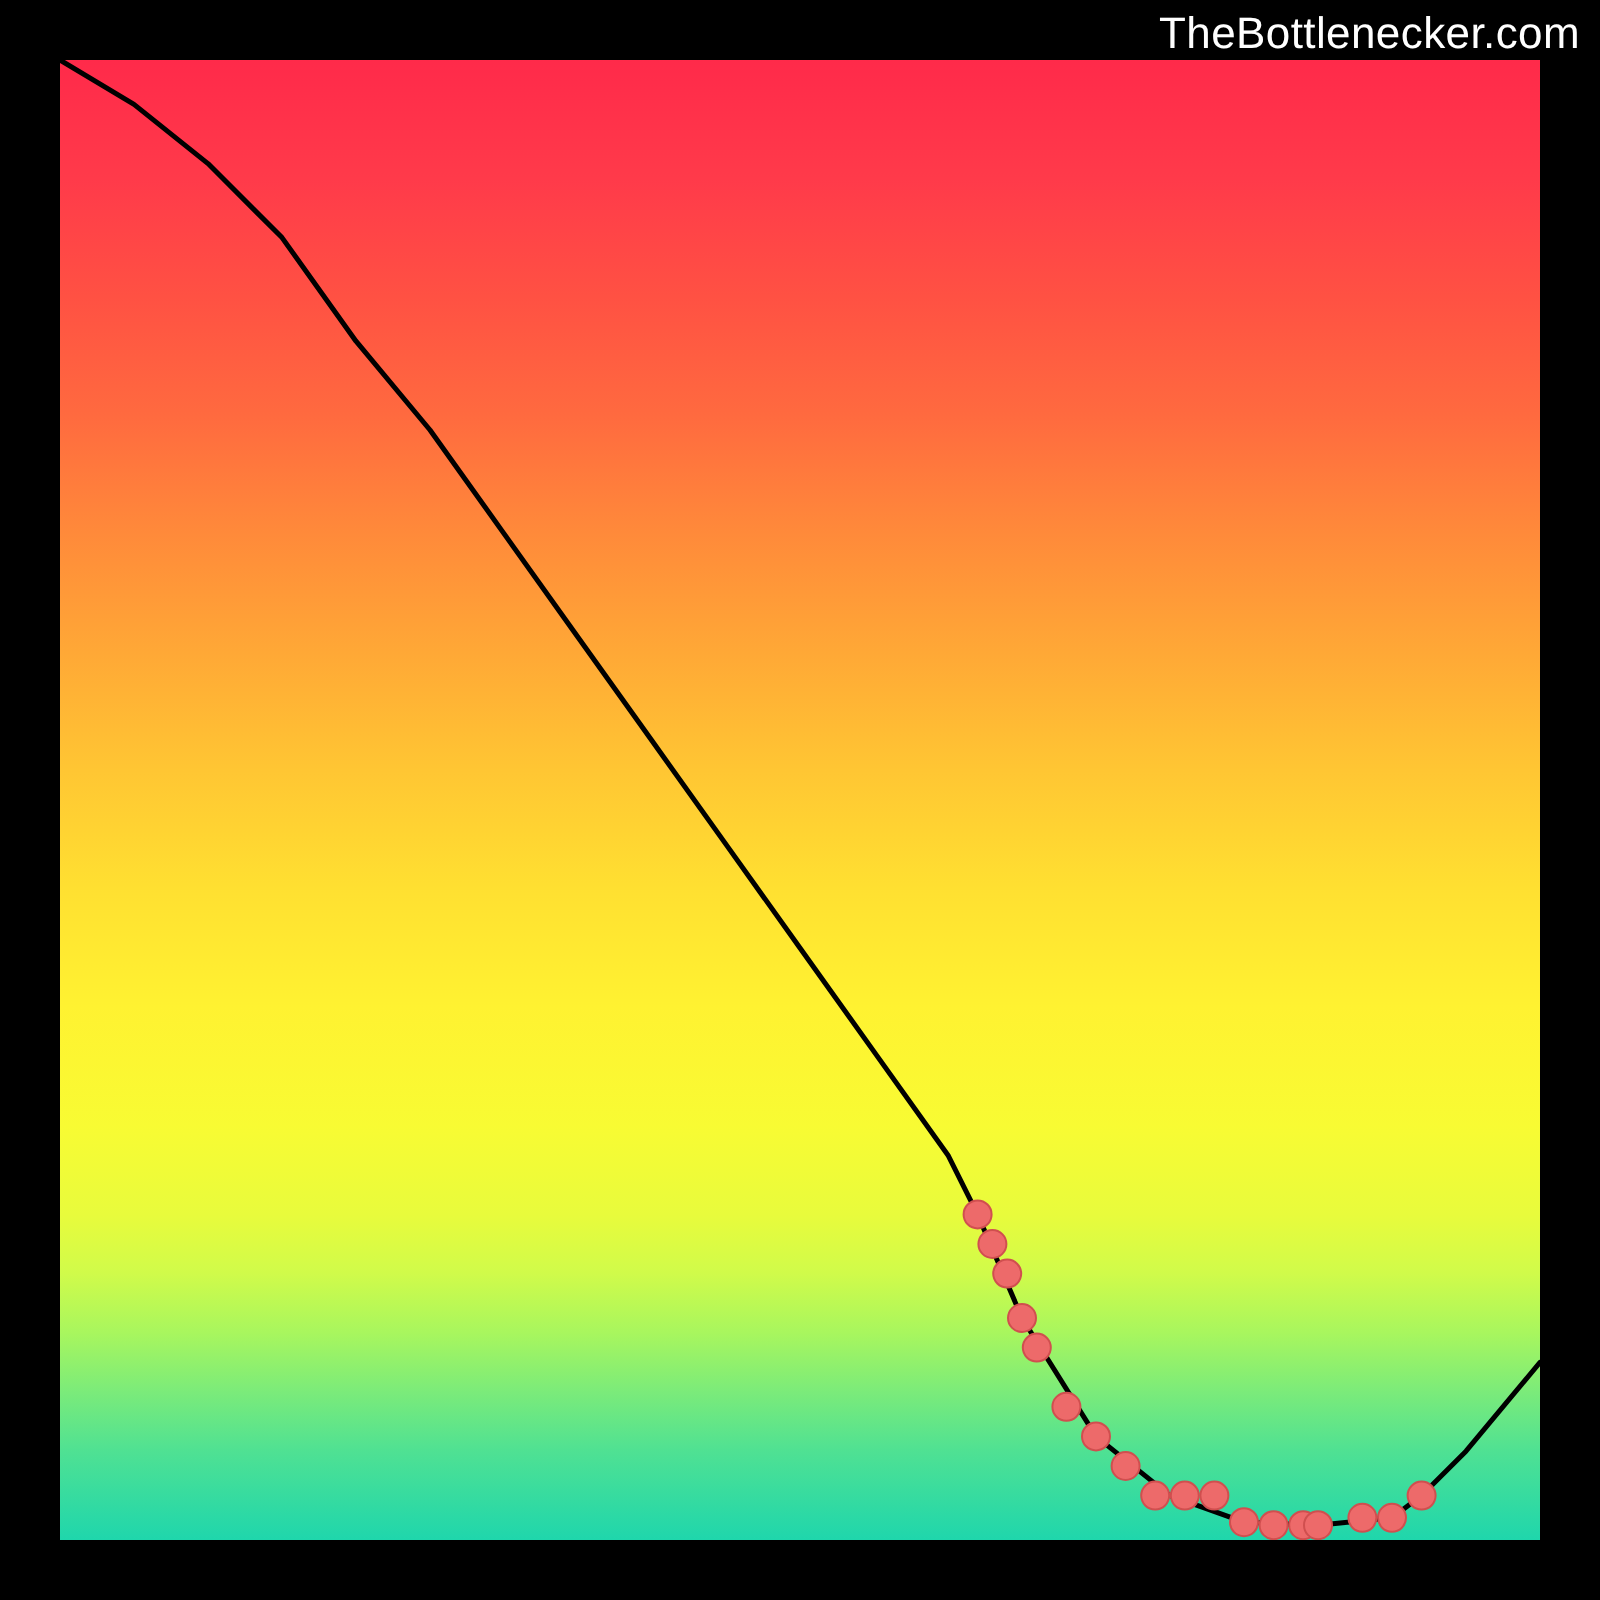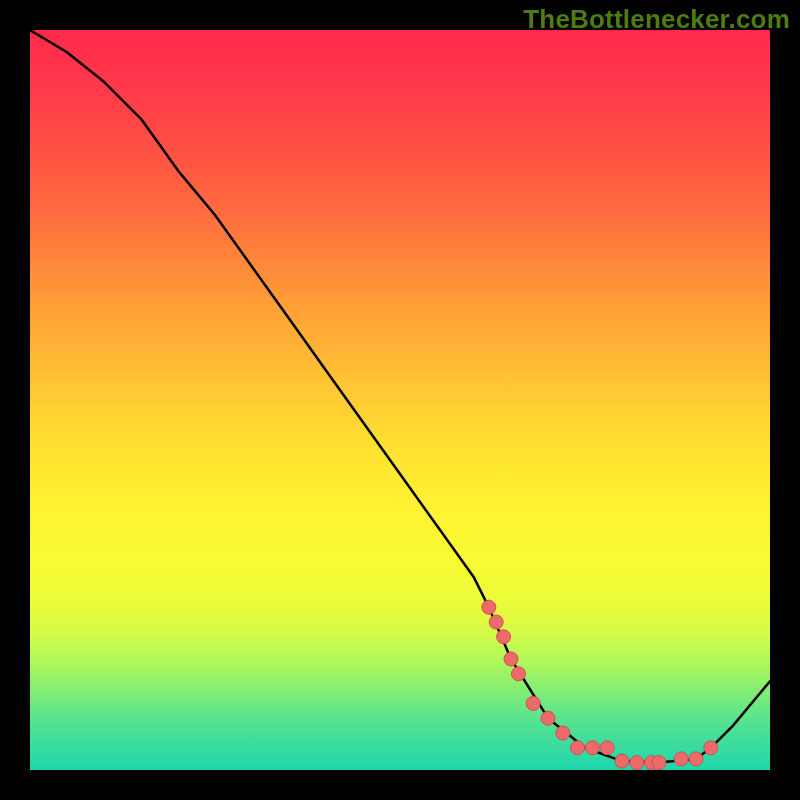--- a/index.html
+++ b/index.html
@@ -14,23 +14,23 @@
   .frame {
     position: relative;
     width: 800px;
     height: 800px;
     background: #000;
   }
   .watermark {
     position: absolute;
     top: 4px;
     right: 10px;
-    color: #4d7c0f;
-    font-size: 26px;
-    font-weight: 700;
+    color: #ffffff;
+    font-size: 22px;
+    font-weight: 400;
     letter-spacing: 0.2px;
     z-index: 5;
   }
   .plot-area {
     position: absolute;
     left: 30px;
     top: 30px;
     width: 740px;
     height: 740px;
     

